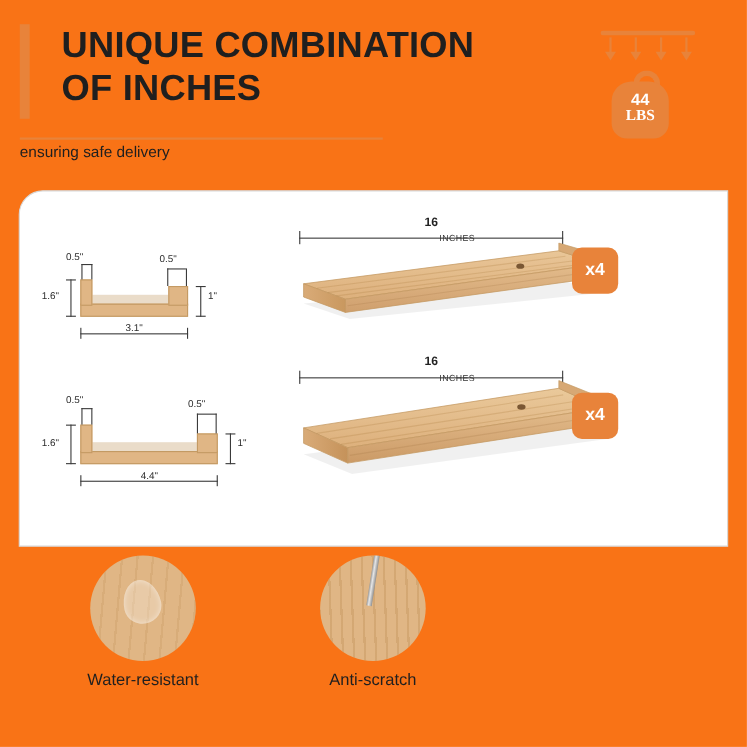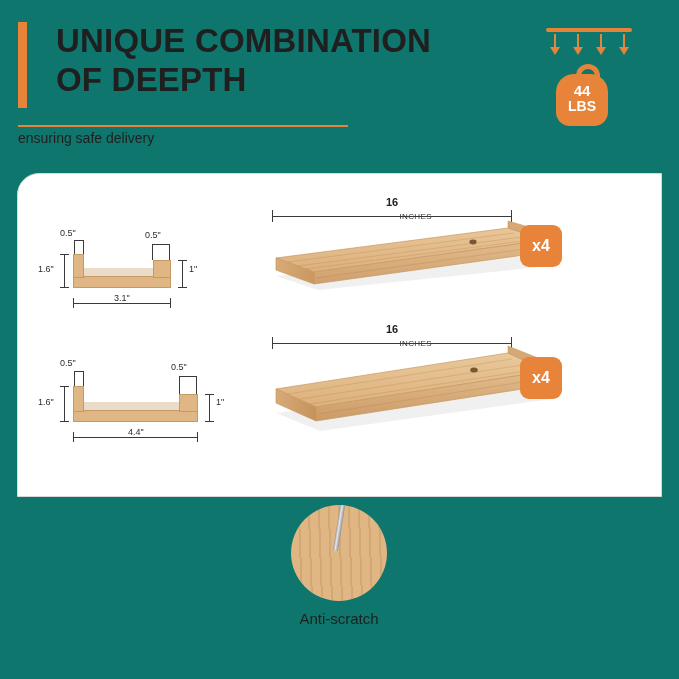--- a/index.html
+++ b/index.html
@@ -11,21 +11,21 @@
     width: 679px;
     height: 679px;
     font-family: "Liberation Sans", sans-serif;
     color: #1a1a1a;
     position: relative;
     overflow: hidden;
   }
   .page {
     position: absolute;
     inset: 0;
-    background: #0f766e;
+    background: #f97316;
   }
 
   
   .header {
     position: absolute;
     left: 0; top: 0;
     width: 679px;
     height: 165px;
   }
   .accent-bar {
@@ -111,21 +111,21 @@
     background: #e8833a;
     border-radius: 18px 18px 14px 14px;
     color: #fff;
     text-align: center;
     font-weight: bold;
     font-size: 15px;
     line-height: 1.05;
     padding-top: 9px;
     box-sizing: border-box;
   }
-  .wb-body .lbs { font-size: 14px; display: block; }
+  .wb-body .lbs { font-size: 14px; display: block; font-family: Liberation Serif, serif; }
 
   
   .panel {
     position: absolute;
     left: 17px; top: 173px;
     width: 645px; height: 324px;
     border: 1px solid #d8d8d8;
     border-radius: 22px 0 0 0;
     background: #ffffff;
     box-sizing: border-box;
@@ -248,21 +248,21 @@
 </style>
 </head>
 <body>
 
 <div class="page">
 
   <div class="header">
     <div class="accent-bar"></div>
     <div class="title">
       <span>UNIQUE COMBINATION</span>
-      <span class="line2">OF DEEPTH</span>
+      <span class="line2">OF INCHES</span>
     </div>
     <div class="rule"></div>
     <div class="subtitle">ensuring safe delivery</div>
 
     <div class="weight-badge">
       <div class="wb-top-bar"></div>
       <div class="wb-arrows">
         <div class="wb-arrow" style="left:8px;"></div>
         <div class="wb-arrow" style="left:31px;"></div>
         <div class="wb-arrow" style="left:54px;"></div>
@@ -446,20 +446,27 @@
         <ellipse cx="216" cy="25" rx="3.8" ry="2.5" fill="#7a5733"></ellipse>
       </svg>
 
       <div class="qty-badge" style="left:262px; top:38px;">x4</div>
     </div>
 
   </div>
 
   <div class="features">
 
+    <div class="feature" style="left:30px; top:0;">
+      <div class="circle">
+        <div class="grain-soft"></div>
+        <div class="drop"></div>
+      </div>
+      <div class="label">Water-resistant</div>
+    </div>
 
     <div class="feature" style="left:239px; top:0;text-align:center;">
       <div class="circle">
         <div class="grain"></div>
         <div class="screw"></div>
 
       </div>
       <div class="label">Anti-scratch</div>
     </div>
 

